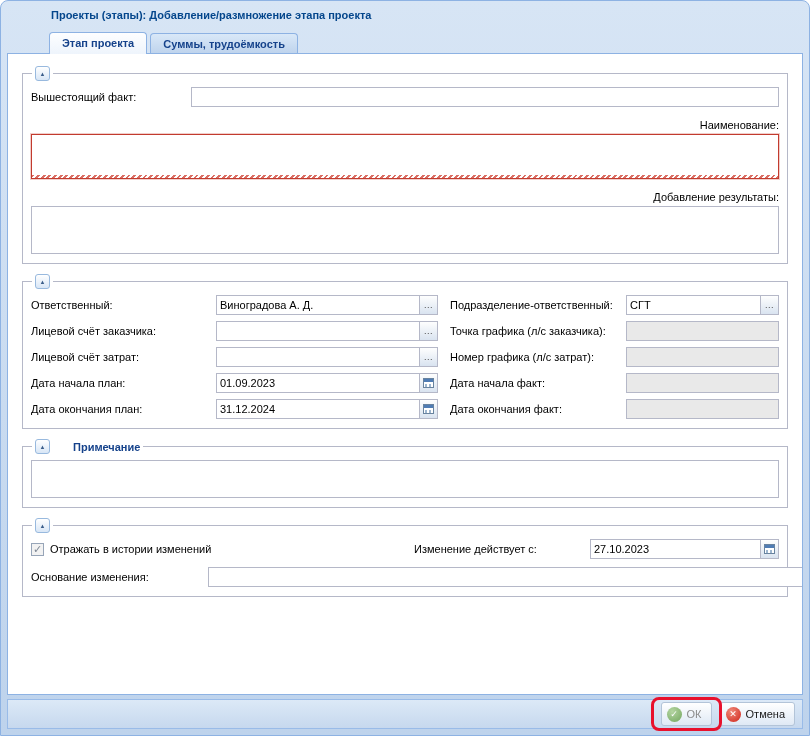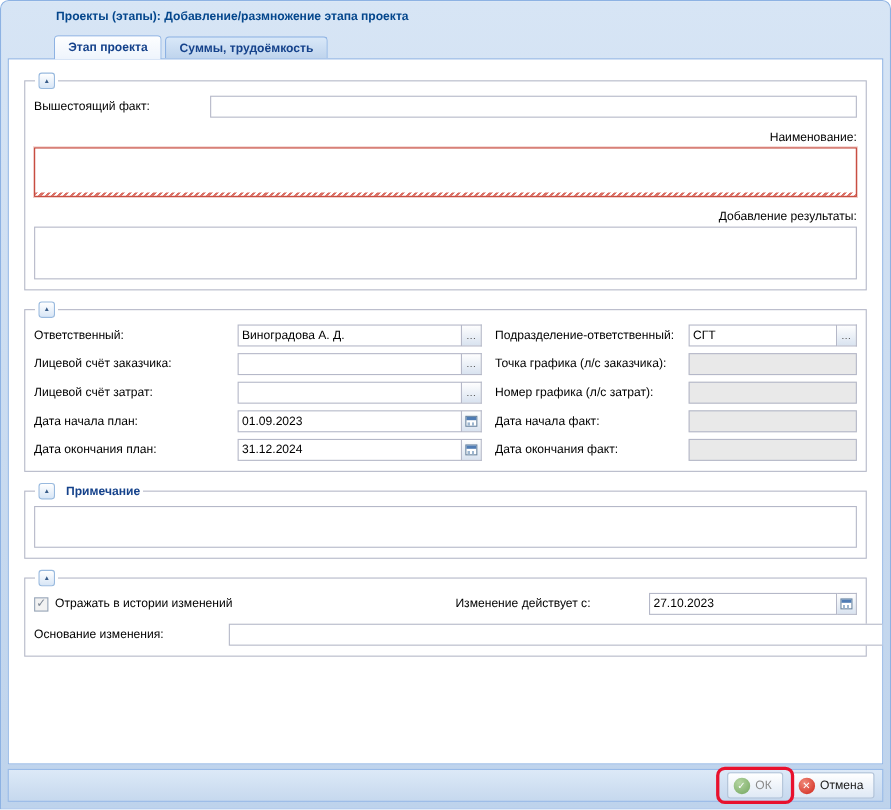--- a/index.html
+++ b/index.html
@@ -31,21 +31,21 @@
     margin-bottom:-1px; padding-bottom:5px;
   }
   
   .panel {
     position:absolute; left:6px; right:6px; top:52px; bottom:40px;
     background:#ffffff; border:1px solid #8db2e3; padding:12px 14px 6px; overflow:hidden; z-index:1;
   }
   fieldset.fs {
     border:1px solid #b5b8c8; margin:0 0 10px; padding:4px 8px 9px; position:relative;
   }
-  fieldset.fs legend { padding:0 3px; margin-left:1px; display:flex; align-items:center; gap:10px; }
+  fieldset.fs legend { padding:0 3px; margin-left:1px; display:flex; align-items:center; gap:23px; }
   .legend-text { font-weight:bold; color:#15428b; font-size:11px; }
   .tool {
     width:15px; height:15px; border:1px solid #98b9de; border-radius:3px;
     background:linear-gradient(#ffffff,#d8e6f6);
     display:flex; align-items:center; justify-content:center;
     font-size:6px; line-height:1; color:#3a5d8a; cursor:pointer;
   }
   .row { display:flex; align-items:center; margin-top:6px; }
   .lbl { font-size:11px; color:#000; flex:none; }
   .c1 { width:185px; }

